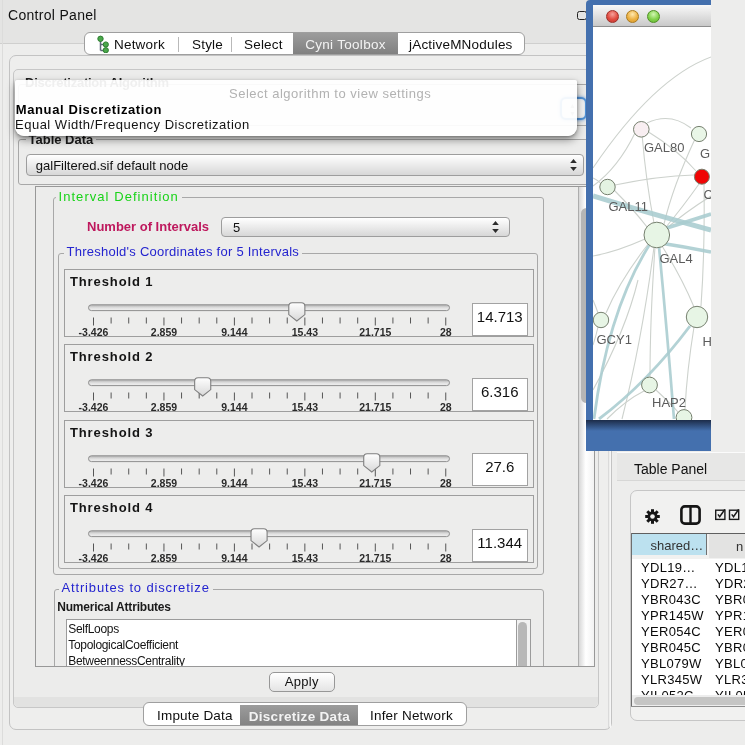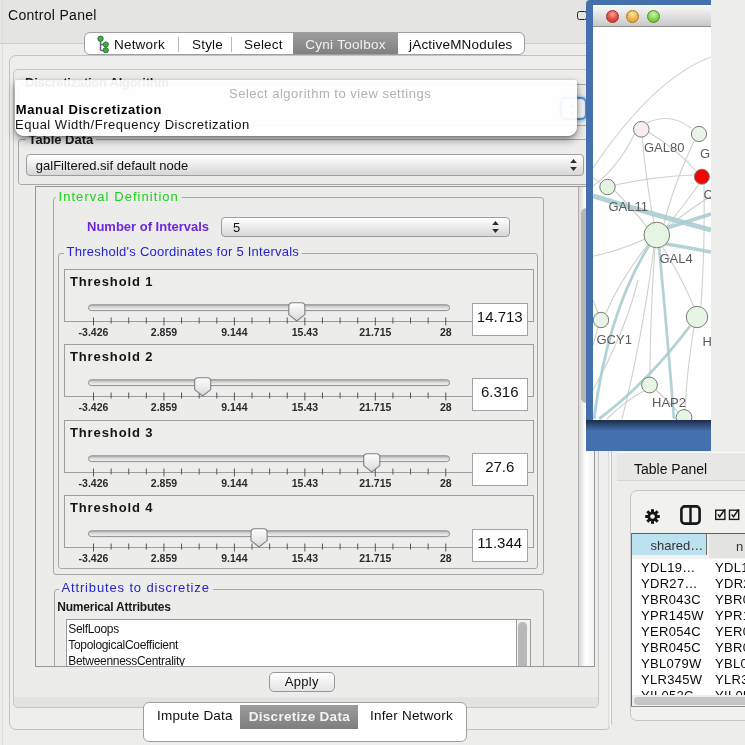--- a/index.html
+++ b/index.html
@@ -61,46 +61,46 @@
 
 #scrollpane { left:35px; top:186px; width:560.2px; height:480.7px;
   border:1px solid #989898; background:#ececeb; overflow:hidden; }
 #vsb { position:absolute; right:0; top:0; width:16px; height:100%;
   background:linear-gradient(90deg,#d7d7d7,#ffffff 45%,#f2f2f2); border-left:1px solid #adadad; }
 #vsb .thumb { position:absolute; left:2.2px; top:21px; width:10.5px; height:195px;
   background:#b5b5b5; border-radius:5.5px; }
 
 #grp-interval { left:16.5px; top:10px; width:491.1px; height:378px; }
 #grp-interval .gtitle { left:2px; top:-9.5px; color:#18d318; letter-spacing:1.05px; }
-#lbl-noi { left:51px; top:31.5px; font-size:13px; font-weight:bold; color:#6d28d9; }
+#lbl-noi { left:51px; top:31.5px; font-size:13px; font-weight:bold; color:#be185d; }
 #grp-thr { left:21.5px; top:66.3px; width:480.5px; height:315.7px; }
 #grp-thr .gtitle { left:5px; top:-10px; color:#2424cf; letter-spacing:0.25px;text-align:center; }
 
-.thrpanel { position:absolute; left:27.5px; width:470.1px; height:53px;
+.thrpanel { position:absolute; left:27.5px; width:470.1px; height:68px;
   border:1px solid #9e9e9e; background:#ededec; }
 .thrlabel { position:absolute; left:5.4px; top:4px; font-size:13px; font-weight:bold; color:#141414; letter-spacing:0.9px; }
 .valbox { position:absolute; left:407.5px; top:32.5px; width:55.5px; height:33px;
   background:#fff; border:1px solid #a2a2a2; font-size:15px; color:#111;
   text-align:center; line-height:26px; }
 
 #grp-attr { left:18.1px; top:401.7px; width:489.5px; height:120px; }
 #lbl-numattr { left:21.2px; top:413.3px; font-size:12px; font-weight:bold; color:#1a1a1a; letter-spacing:-0.2px; }
 #attrlist { left:30.2px; top:431.5px; width:450.5px; height:49.2px; background:#fff;
   border:1px solid #9b9b9b; font-size:12px; letter-spacing:-0.3px; color:#141414; }
 #attrlist div { position:absolute; left:1px; }
 #listsb { left:480.7px; top:431.5px; width:14.3px; height:49.2px; background:#f2f2f2;
   border:1px solid #9b9b9b; border-left:none; }
 #listsb .thumb { position:absolute; left:1.8px; top:2.8px; width:8.8px; height:45.4px;
   background:#b8b8b8; border-radius:4.5px 4.5px 0 0; }
 
 #applybtn { left:268.7px; top:672px; width:66.2px; height:19.5px; border:1px solid #979797;
   border-radius:5px; background:linear-gradient(#ffffff,#e4e4e4); font-size:13px;
   color:#111; text-align:center; line-height:17.5px; letter-spacing:0.3px; }
 
-#bottabs { left:143px; top:702px; width:323.7px; height:40px; background:#fff;
+#bottabs { left:143px; top:702px; width:323.7px; height:24px; background:#fff;
   border:1px solid #9f9f9f; border-radius:6px; overflow:hidden;
   font-size:13.5px; font-weight:500; color:#0e0e0e; letter-spacing:0.2px; }
 #bottabs .dark { position:absolute; left:96.3px; top:2px; width:118.1px; height:24px;
   background:linear-gradient(#9c9c9c,#7e7e7e); color:#f3f3f3; font-weight:700; letter-spacing:0.3px; text-align:center; line-height:24px; }
 #bottabs .lbl { position:absolute; top:4.5px; }
 
 
 #rightbg { left:617px; top:0; width:128px; height:745px; background:#ededec; }
 #netwin { left:586px; top:0; width:124.5px; height:451px; background:#4470ae;
   border-radius:4px 0 0 0; }

